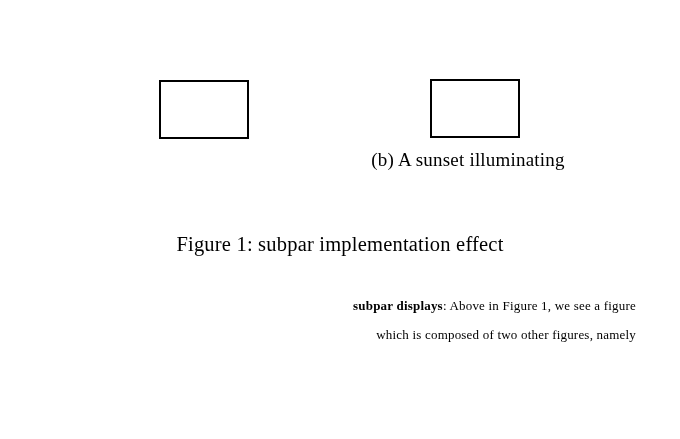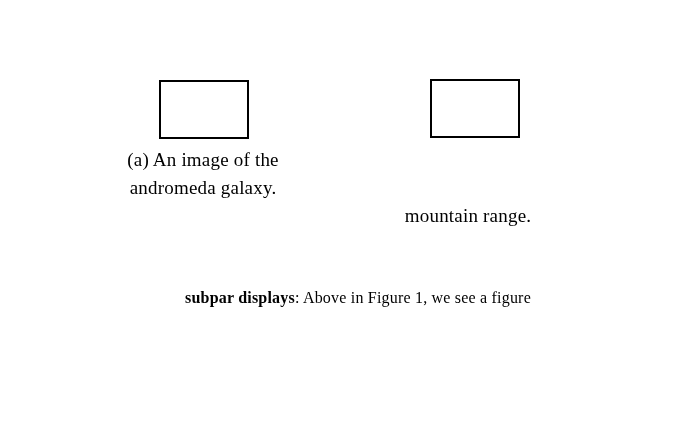--- a/index.html
+++ b/index.html
@@ -51,51 +51,47 @@
     text-align: center;
     font-size: 20.5px;
     line-height: 24px;
     letter-spacing: 0.2px;
   }
   .body-paragraph {
     position: absolute;
     left: 80px;
     top: 276px;
     width: 540px;
-    margin: 8px;
-    font-size: 16px;
+    margin: 16px;
+    font-size: 13px;
     line-height: 28.6px;
     letter-spacing: 0.2px;
-    text-align: center;
+    text-align: right;
   }
   .body-paragraph b { font-weight: bold; }
 </style>
 </head>
 <body>
 
 <div class="page">
 
   <div class="figure-area">
 
     <div class="placeholder-box box-a"></div>
 
     <div class="placeholder-box box-b"></div>
 
-    <div class="subcaption subcaption-a">
-      <span>(a) An image of the</span><br>
-      <span>andromeda galaxy.</span>
+
+    <div class="subcaption subcaption-b">
+      <span>(b) A sunset illuminating</span><br>
+      <br>
     </div>
 
-    <div class="subcaption subcaption-b">
-      <br>
-      <br>
-      <span>mountain range.</span>
-    </div>
-
+    <div class="figcaption">Figure 1: subpar implementation effect</div>
 
   </div>
 
   <p class="body-paragraph">
     <b>subpar displays</b><span>: Above in Figure 1, we see a figure</span><br>
-    <br>
+    <span>which is composed of two other figures, namely</span><br>
   </p>
 
 </div>
 
 </body></html>

